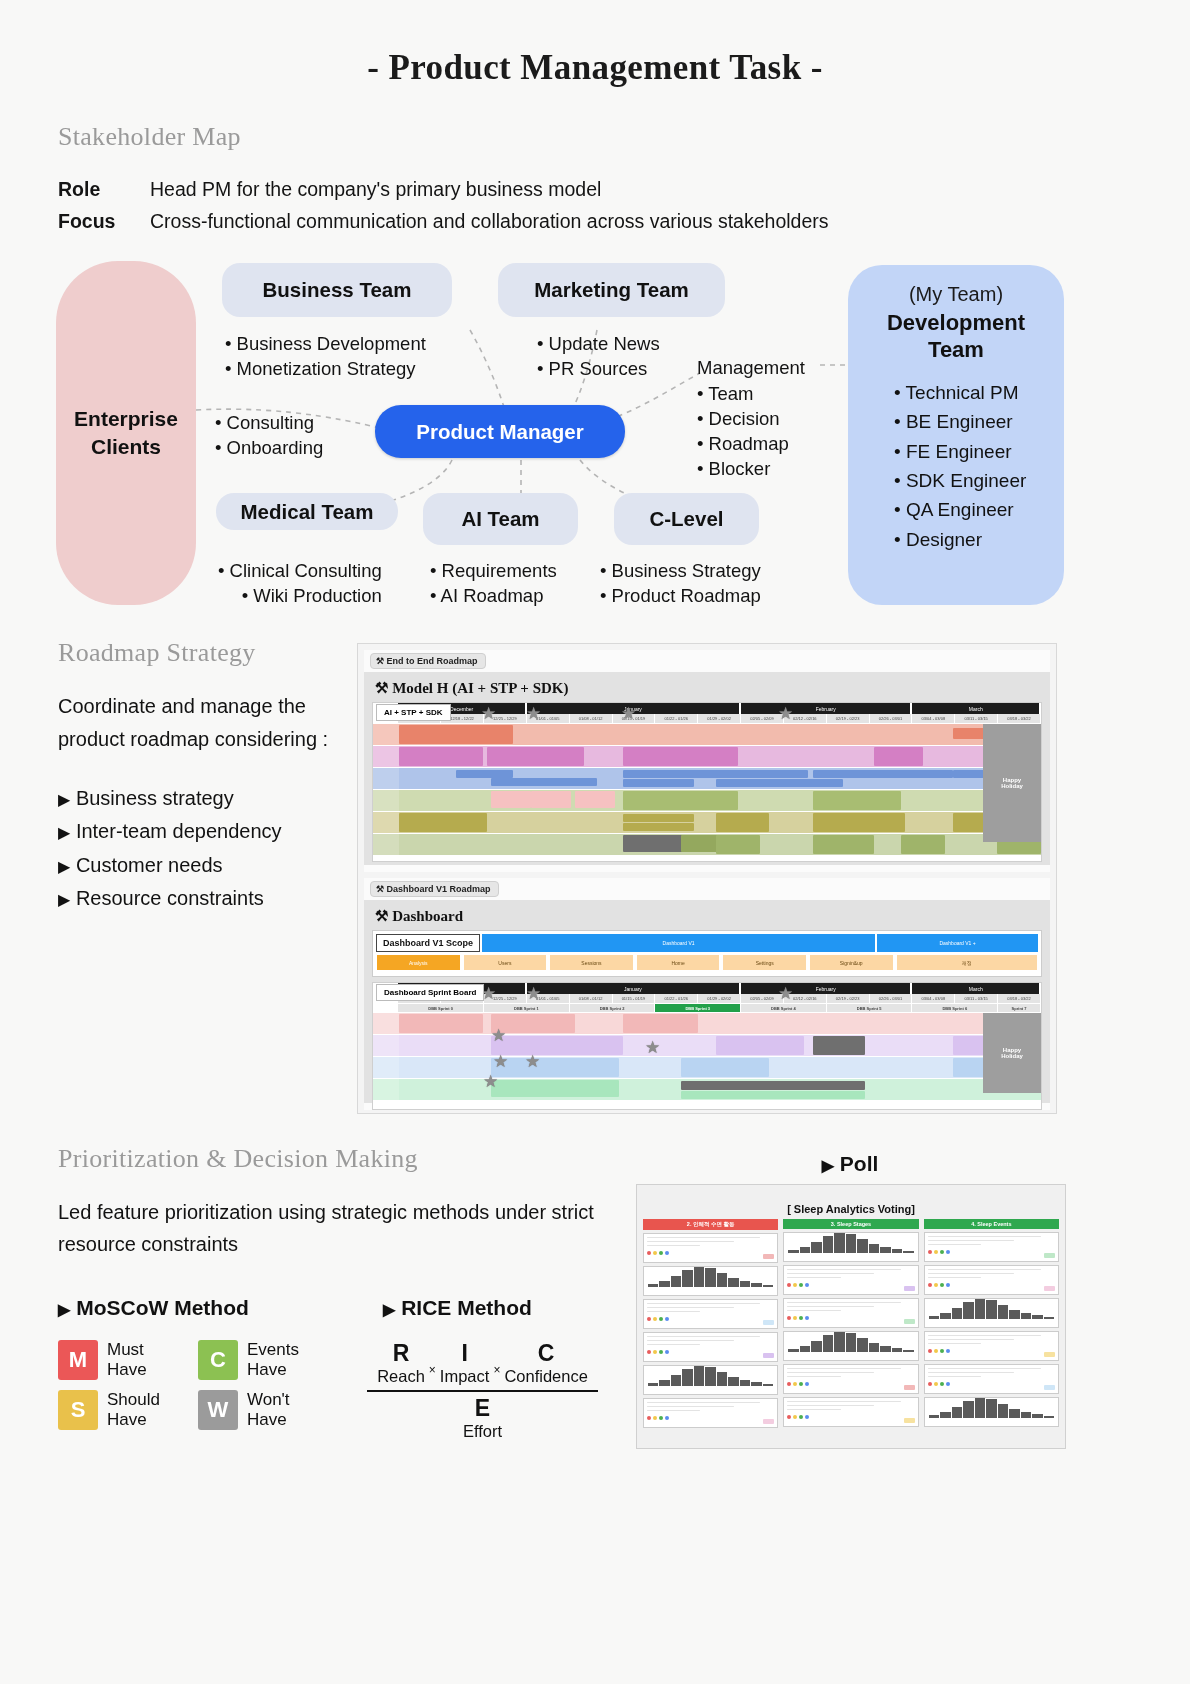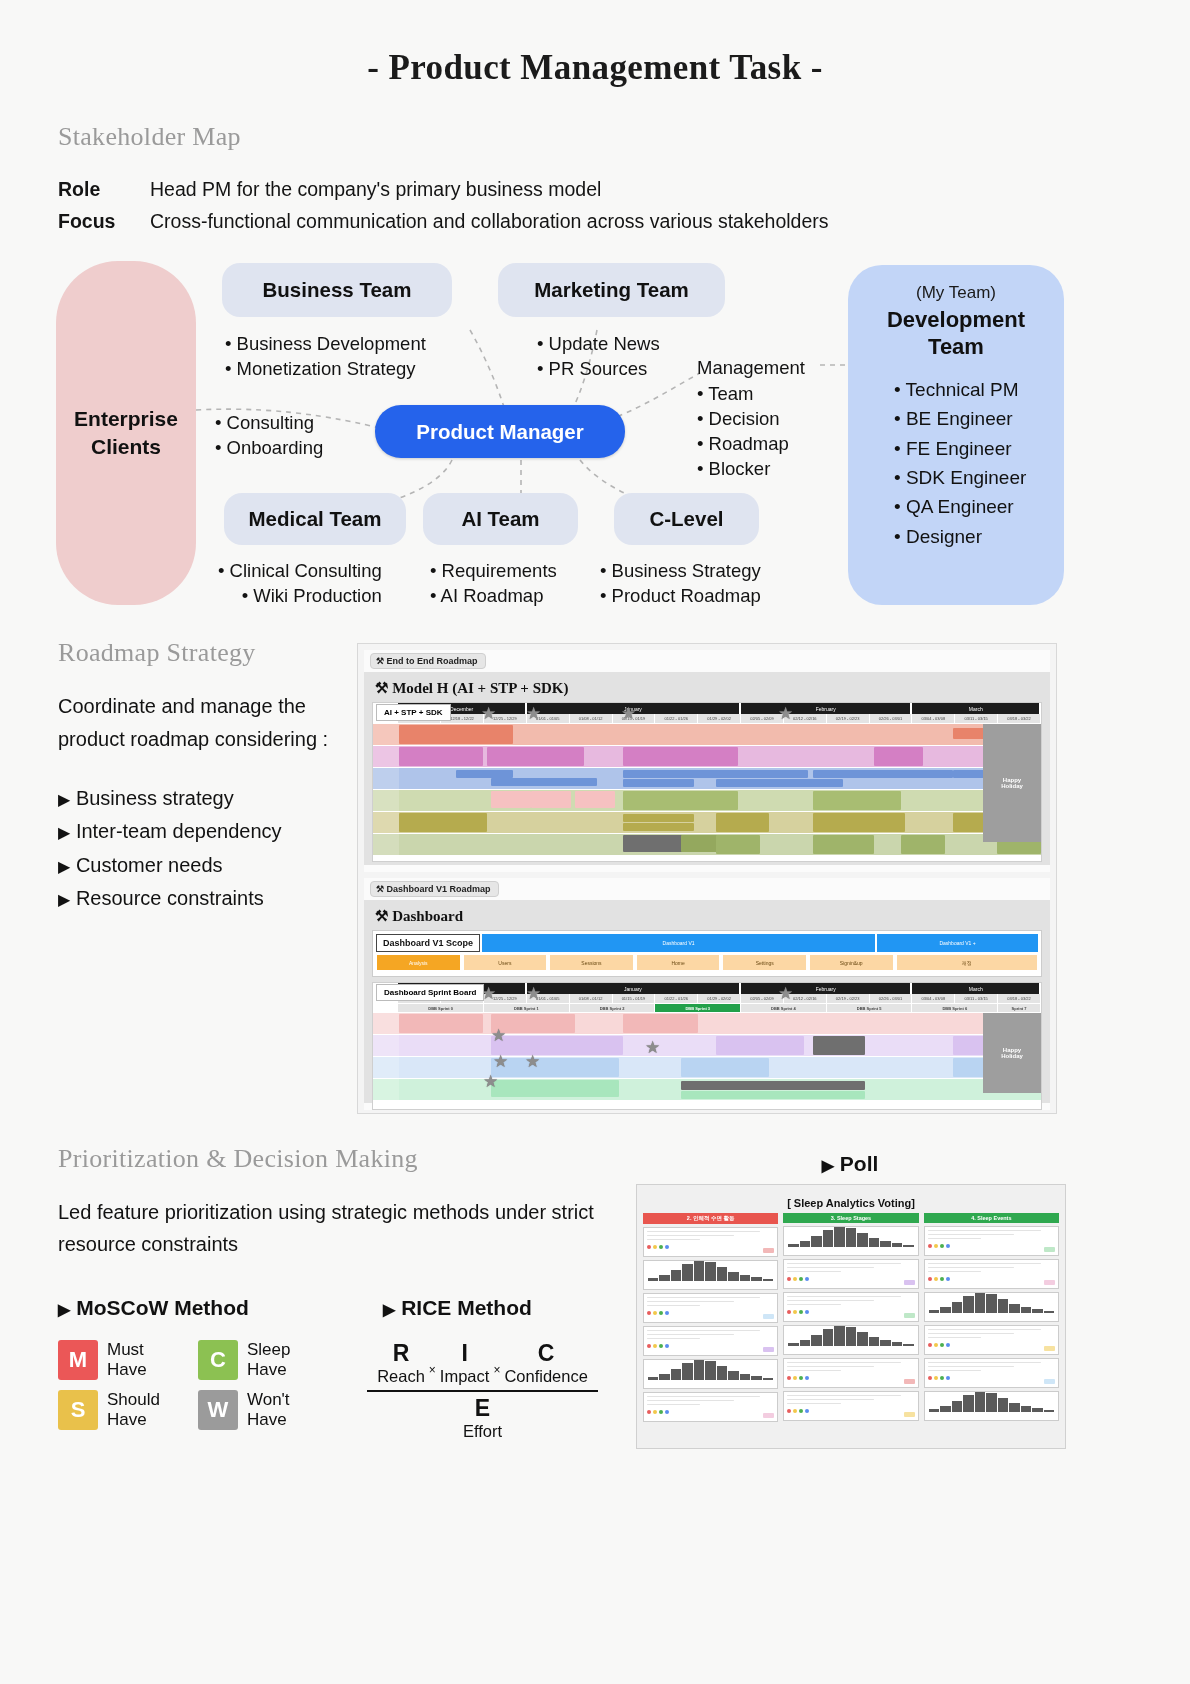--- a/index.html
+++ b/index.html
@@ -69,21 +69,21 @@
   }
   .blob-blue {
     background: #c2d5f7; border-radius: 34px;
     color: #111;
   }
   .bullets { position: absolute; font-size: 18.5px; color: #131313; line-height: 1.36; }
   .bullets div { white-space: nowrap; }
   .mgmt-title { position:absolute; font-size: 18.5px; color:#131313; }
 
   .devteam-inner { padding: 18px 0 0 0; width: 100%; text-align: center; }
-  .devteam-sub { font-size: 17px; color: #1a1a1a; margin-bottom: 4px; }
+  .devteam-sub { font-size: 20px; color: #1a1a1a; margin-bottom: 4px; }
   .devteam-title { font-size: 22px; font-weight: 700; line-height: 1.22; }
   .devteam-list {
     margin: 14px 0 0 46px; text-align: left;
     font-size: 19px; line-height: 1.55; color: #111;
   }
   .devteam-list div { white-space: nowrap; }
 
   
   .roadmap-wrap { position: relative; margin-top: 18px; height: 500px; }
   .rm-left { position: absolute; left: 58px; top: 0; width: 300px; }
@@ -176,21 +176,21 @@
   .rice-x { font-size: 12px; color: #111; padding-top: 14px; }
   .rice-line { border-top: 2px solid #111; margin: 4px 12px 3px 12px; }
 
   .poll-head {
     position: absolute; left: 630px; top: 8px; width: 440px;
     text-align: center; font-size: 21px; font-weight: 700; color: #111;
   }
   .poll-board {
     position: absolute; left: 636px; top: 40px;
     width: 430px; height: 265px;
-    background: #f0f0f0; border: 1px solid #d0d0d0; padding: 10px 6px;
+    background: #f0f0f0; border: 1px solid #d0d0d0; padding: 16px 6px;
   }
   .poll-title { text-align: center; font-size: 11px; font-weight: 700; color: #111; padding: 2px 0 4px; }
   .poll-cols { display: flex; gap: 5px; }
   .poll-col { flex: 1; }
   .poll-colhead {
     color: #fff; font-size: 5.5px; text-align: center; padding: 2px 0; font-weight: 700;
   }
   .poll-card {
     background: #fff; border: 1px solid #ccc; margin-top: 3px;
     height: 30px; position: relative; overflow: hidden;
@@ -274,21 +274,21 @@
     </div>
 
     <div class="mgmt-title" style="left:697px; top:102px;">Management</div>
     <div class="bullets" style="left:697px; top:126px;">
       <div>• Team</div>
       <div>• Decision</div>
       <div>• Roadmap</div>
       <div>• Blocker</div>
     </div>
 
-    <div class="node pill" style="left:224px; top:238px; width:182px; height:52px;">
+    <div class="node pill" style="left:216px; top:238px; width:182px; height:37px;">
       <span>Medical Team</span>
     </div>
     <div class="bullets" style="left:218px; top:303px;text-align:right;">
       <div>• Clinical Consulting</div>
       <div>• Wiki Production</div>
     </div>
 
     <div class="node pill" style="left:423px; top:238px; width:155px; height:52px;">
       <span>AI Team</span>
     </div>
@@ -601,21 +601,21 @@
           <div class="ms-txt">
             <div>Should</div>
             <div>Have</div>
           </div>
         </div>
       </div>
       <div class="ms-col" style="margin-left:24px;">
         <div class="ms-item">
           <div class="ms-sq" id="ms2" style="background: rgb(140, 193, 82);">C</div>
           <div class="ms-txt">
-            <div>Sleep</div>
+            <div>Events</div>
             <div>Have</div>
           </div>
         </div>
         <div class="ms-item">
           <div class="ms-sq" id="ms3" style="background: rgb(155, 155, 155);">W</div>
           <div class="ms-txt">
             <div>Won't</div>
             <div>Have</div>
           </div>
         </div>

